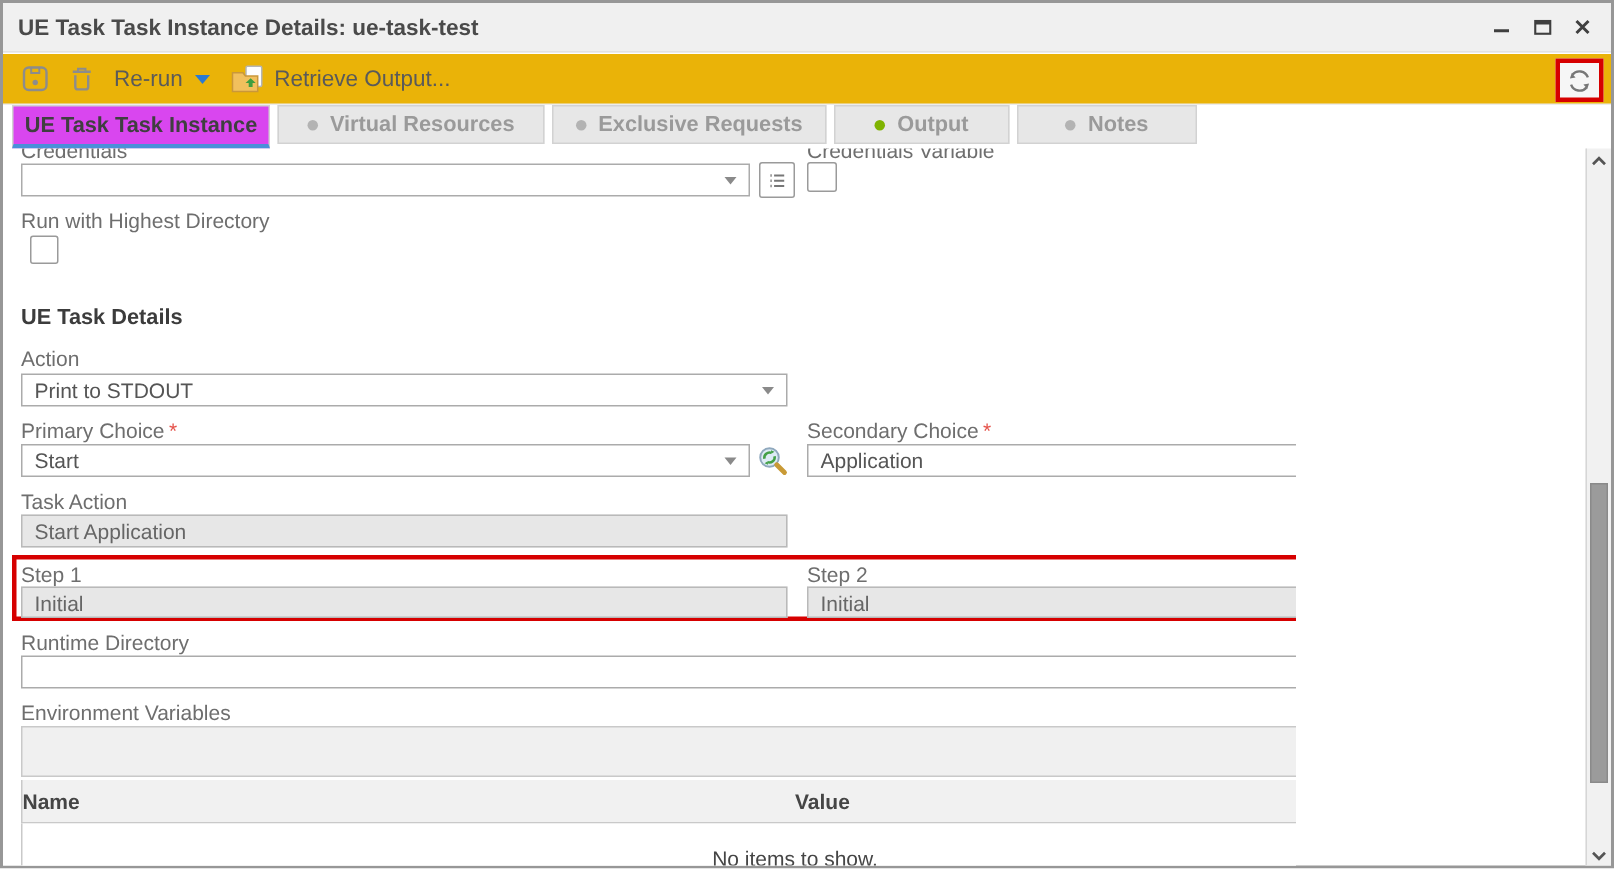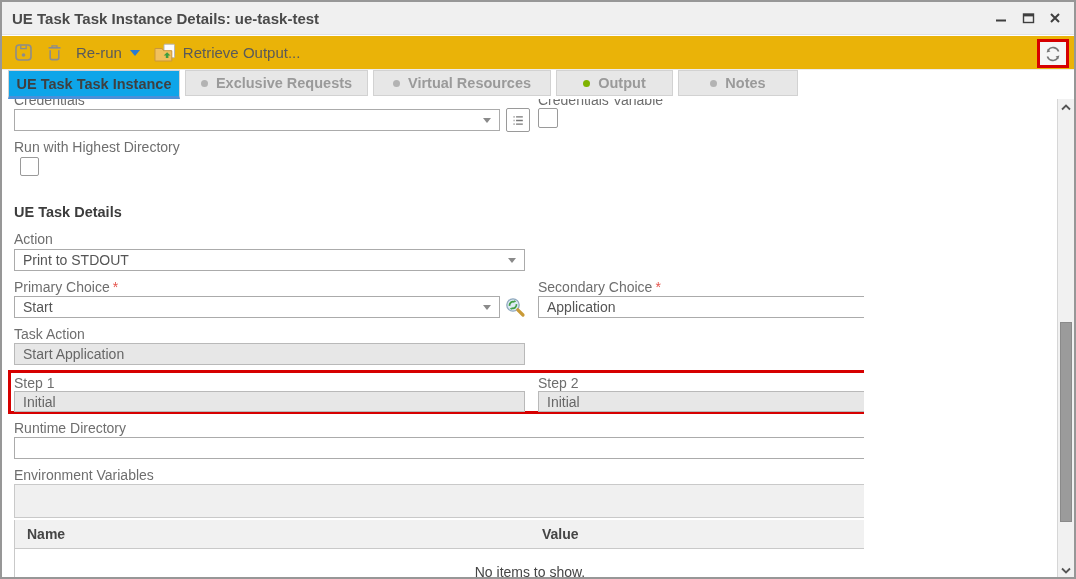--- a/index.html
+++ b/index.html
@@ -35,21 +35,21 @@
   .tabbar {
     position:absolute; left:0; top:68px; width:1072px; height:29px; background:#fff;
     display:flex; align-items:flex-start; padding-left:6px; gap:5px;
   }
   .tab {
     height:26px; display:flex; align-items:center; justify-content:center; gap:8px;
     background:#e7e7e7; border:1px solid #d2d2d2; cursor:pointer;
     font-size:14.5px; color:#9a9a9a; font-weight:bold;
   }
   .tab.active {
-    background:#0ea5e9; color:#3f3f3f; border-bottom:3px solid #4a90d9; height:29px;
+    background:#d946ef; color:#3f3f3f; border-bottom:3px solid #4a90d9; height:29px;
   }
   .dot { width:7px; height:7px; border-radius:50%; background:#b3b3b3; }
   .dot.green { background:#7fb300; }
   
   .content {
     position:absolute; left:0; top:97px; width:862px; height:480px;
     background:#fff; overflow:hidden;
   }
   .content > * { position:absolute; }
   .lbl { font-size:14px; color:#6e6e6e; white-space:nowrap; }
@@ -73,21 +73,21 @@
   .icon-btn { background:#fff; border:1px solid #9a9a9a; border-radius:2px; width:24px; height:24px; display:flex; align-items:center; justify-content:center; cursor:pointer; }
   .mag-btn { background:none; border:none; width:24px; height:24px; display:flex; align-items:center; justify-content:center; cursor:pointer; }
   .annot-red { border:3px solid #d60000; background:transparent; pointer-events:none; }
   .env-toolbar {
     background:#f0f0f0; border:1px solid #c9c9c9; display:flex; align-items:center; justify-content:flex-end; gap:12px; padding:0 12px;
   }
   .circle-btn { background:none; border:none; font-size:21px; color:#8a8a8a; cursor:pointer; line-height:1; font-family:"DejaVu Sans",sans-serif; }
   .env-header {
     background:#f1f1f1; border:1px solid #c9c9c9; border-top:none; display:flex; align-items:center;
   }
-  .env-header .cell { width:50%; padding-left:12px; font-size:14px; font-weight:bold; color:#454545; }
+  .env-header .cell { width:50%; font-size:14px; font-weight:bold; color:#454545; }
   .env-body { background:#fff; border-left:1px solid #c9c9c9; border-right:1px solid #c9c9c9; }
   .empty-text { position:absolute; top:15px; width:100%; text-align:center; font-size:14px; color:#454545; }
   
   .vscroll {
     position:absolute; right:0; top:97px; width:17px; height:480px;
     background:#f1f1f1; border-left:1px solid #d6d6d6;
   }
   .scroll-arrow { position:absolute; left:0; width:16px; height:17px; display:flex; align-items:center; justify-content:center; cursor:pointer; background:none; border:none; }
   .scroll-thumb { position:absolute; left:2px; width:12px; background:#9b9b9b; border:1px solid #8a8a8a; cursor:grab; }
 </style>
@@ -154,27 +154,27 @@
           <path d="M16.4 11.6l-1.2 3.6-2.6-2.8z" fill="#777"></path>
         </svg>
       </button>
     </div>
   </div>
 
   <div class="tabbar">
     <div class="tab active" style="width:172px">
       <span>UE Task Task Instance</span>
     </div>
+    <div class="tab" style="width:178px">
+      <span class="dot"></span>
+      <span>Virtual Resources</span>
+    </div>
     <div class="tab" style="width:183px">
       <span class="dot"></span>
       <span>Exclusive Requests</span>
-    </div>
-    <div class="tab" style="width:178px">
-      <span class="dot"></span>
-      <span>Virtual Resources</span>
     </div>
     <div class="tab" style="width:117px">
       <span class="dot green"></span>
       <span>Output</span>
     </div>
     <div class="tab" style="width:120px">
       <span class="dot"></span>
       <span>Notes</span>
     </div>
   </div>

